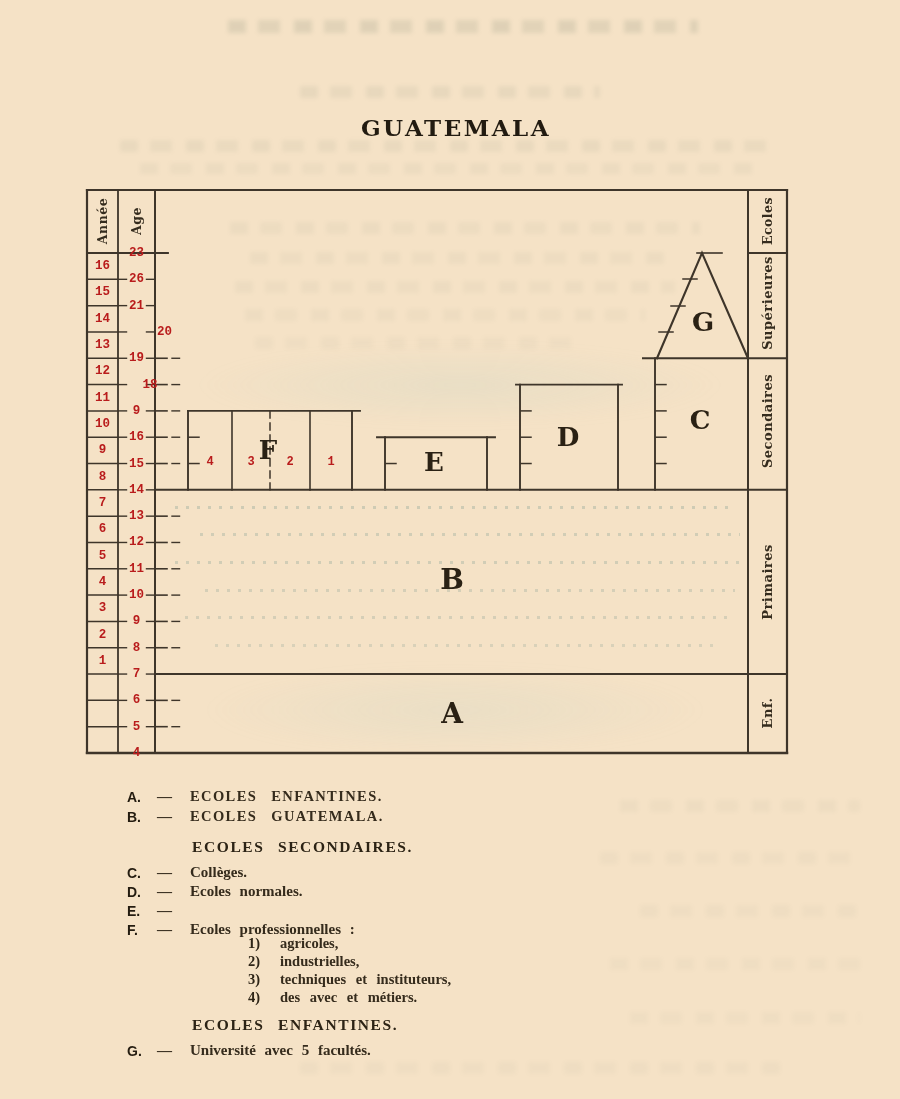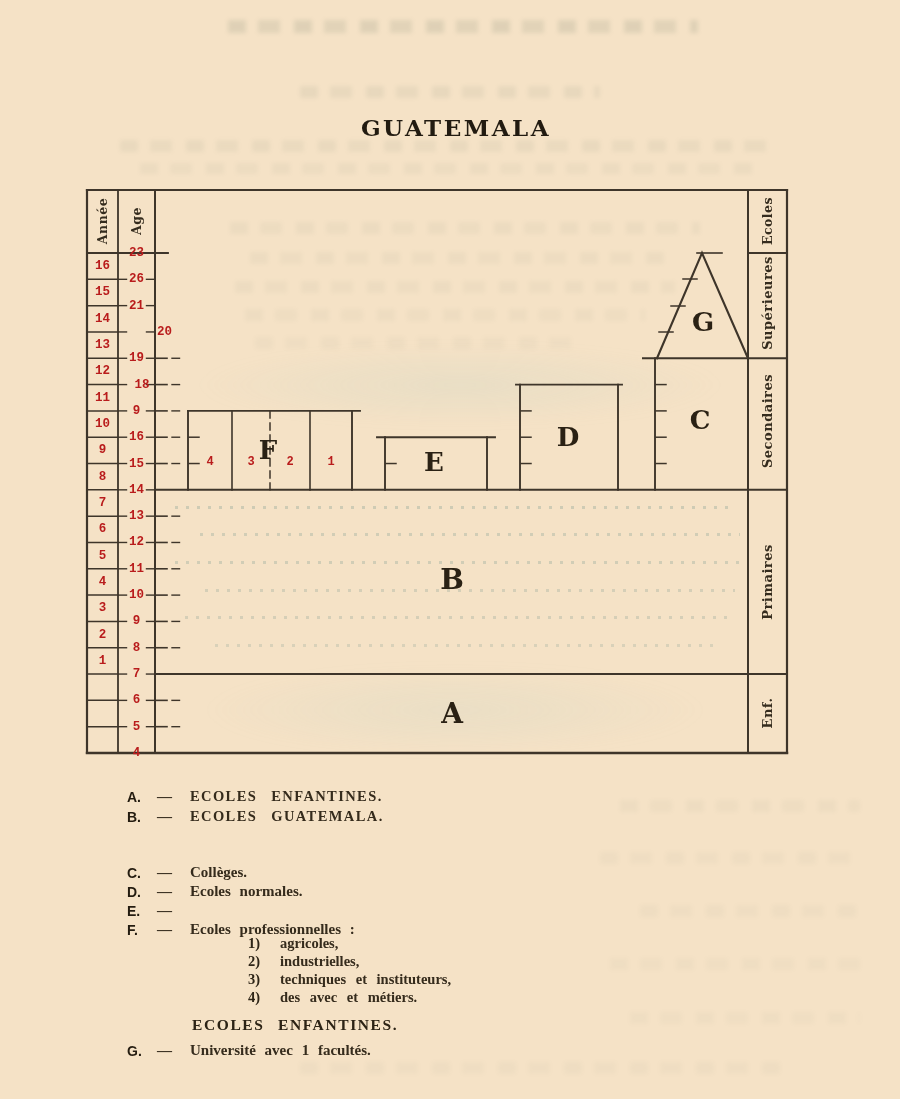--- a/index.html
+++ b/index.html
@@ -245,21 +245,21 @@
         <div class="num" style="left: 102.5px; top: 555.632px;">5</div>
         <div class="num" style="left: 102.5px; top: 581.947px;">4</div>
         <div class="num" style="left: 102.5px; top: 608.263px;">3</div>
         <div class="num" style="left: 102.5px; top: 634.579px;">2</div>
         <div class="num" style="left: 102.5px; top: 660.895px;">1</div>
         <div class="num" style="left: 136.5px; top: 253px;">23</div>
         <div class="num" style="left: 136.5px; top: 279.316px;">26</div>
         <div class="num" style="left: 136.5px; top: 305.632px;">21</div>
         <div class="num" style="left: 136.5px; top: 331.947px; margin-left: 28px;">20</div>
         <div class="num" style="left: 136.5px; top: 358.263px;">19</div>
-        <div class="num" style="left: 142px; top: 384.579px; text-align: center;">18</div>
+        <div class="num" style="left: 150px; top: 384.579px; text-align: center;">18</div>
         <div class="num" style="left: 136.5px; top: 410.895px;">9</div>
         <div class="num" style="left: 136.5px; top: 437.211px;">16</div>
         <div class="num" style="left: 136.5px; top: 463.526px;">15</div>
         <div class="num" style="left: 136.5px; top: 489.842px;">14</div>
         <div class="num" style="left: 136.5px; top: 516.158px;">13</div>
         <div class="num" style="left: 136.5px; top: 542.474px;">12</div>
         <div class="num" style="left: 136.5px; top: 568.789px;">11</div>
         <div class="num" style="left: 136.5px; top: 595.105px;">10</div>
         <div class="num" style="left: 136.5px; top: 621.421px;">9</div>
         <div class="num" style="left: 136.5px; top: 647.737px;">8</div>
@@ -280,20 +280,21 @@
       <div class="lg-row caps" style="top: 788px;">
         <span class="lg-letter">A.</span>
         <span class="lg-dash">—</span>
         <span class="lg-text">ECOLES ENFANTINES.</span>
       </div>
       <div class="lg-row caps" style="top: 808px;">
         <span class="lg-letter">B.</span>
         <span class="lg-dash">—</span>
         <span class="lg-text">ECOLES GUATEMALA.</span>
       </div>
+      <div class="lg-heading" style="top: 838px;">ECOLES SECONDAIRES.</div>
       <div class="lg-row" style="top: 864px;">
         <span class="lg-letter">C.</span>
         <span class="lg-dash">—</span>
         <span class="lg-text">Collèges.</span>
       </div>
       <div class="lg-row" style="top: 883px;">
         <span class="lg-letter">D.</span>
         <span class="lg-dash">—</span>
         <span class="lg-text">Ecoles normales.</span>
       </div>
@@ -319,16 +320,16 @@
         <span class="lg-subtext">techniques et instituteurs,</span>
       </div>
       <div class="lg-sub" style="top: 989px;">
         <span class="lg-num">4)</span>
         <span class="lg-subtext">des avec et métiers.</span>
       </div>
       <div class="lg-heading" style="top: 1016px;">ECOLES ENFANTINES.</div>
       <div class="lg-row" style="top: 1042px;">
         <span class="lg-letter">G.</span>
         <span class="lg-dash">—</span>
-        <span class="lg-text">Université avec 1 facultés.</span>
+        <span class="lg-text">Université avec 5 facultés.</span>
       </div>
     </div>
 </div>
 
 </body></html>

